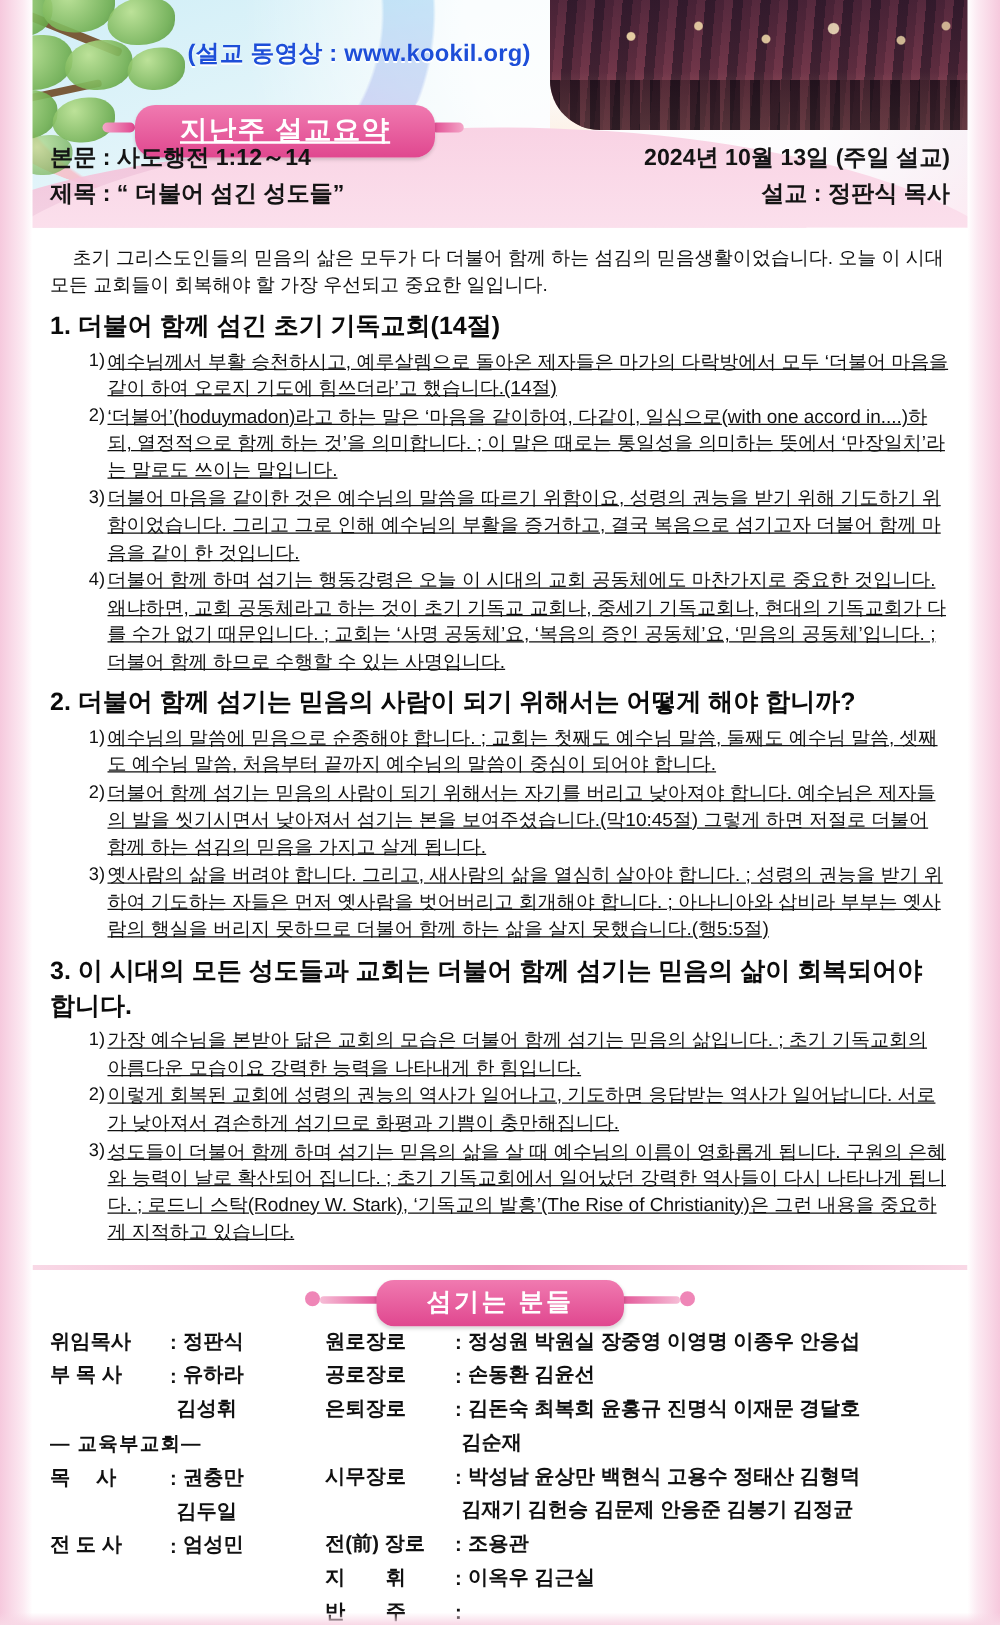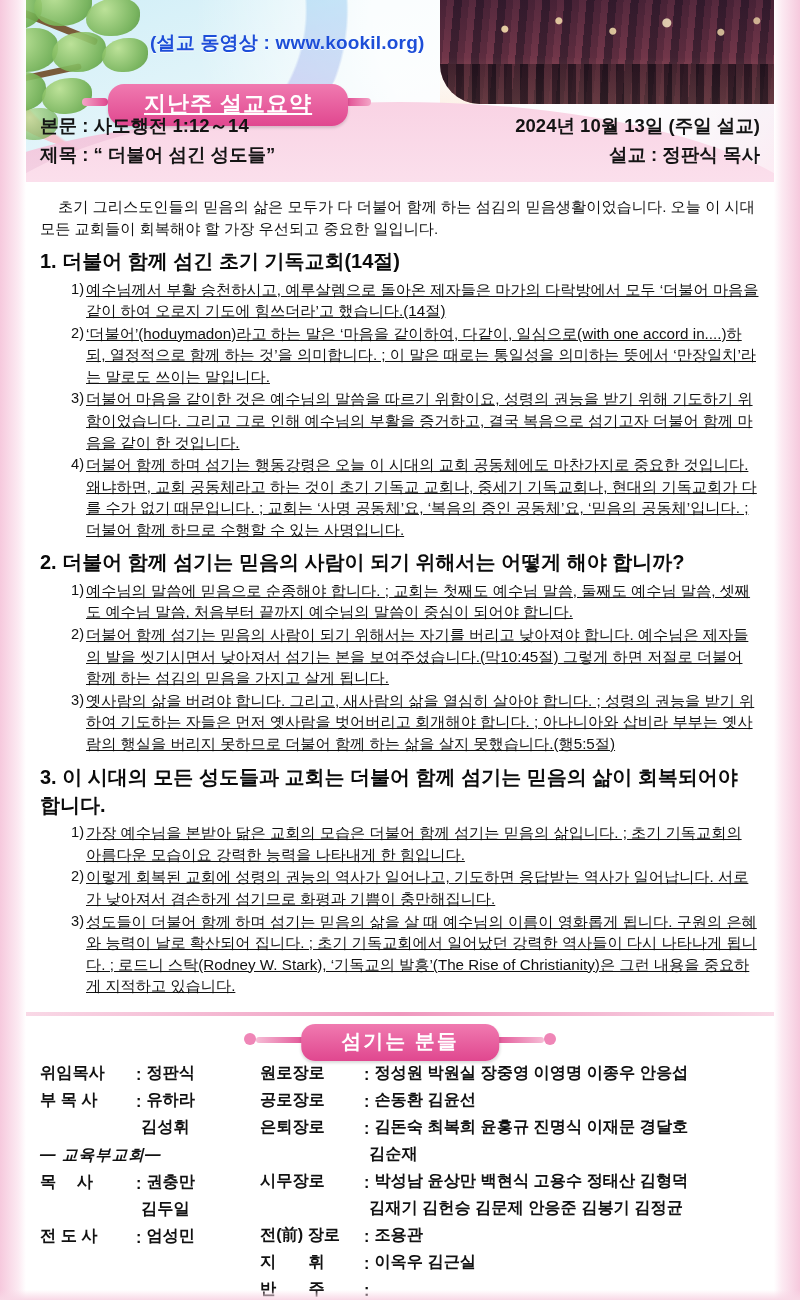--- a/index.html
+++ b/index.html
@@ -194,21 +194,20 @@
     display:inline-block; width:96px; flex:0 0 96px;
     letter-spacing:6px;
   }
   .srow .lbl.tight { letter-spacing:0px; }
   .srow .sep { margin:0 5px 0 0; }
   .srow .val { font-weight:bold; }
   .rrow .lbl { width:104px; flex:0 0 104px; letter-spacing:0; }
   .edu-sep {
     margin:7px 0 5px 0; font-size:15.6px; font-weight:bold;
     letter-spacing:1px;
-    font-style:italic;
   }
   .indent-val { padding-left:101px; }
   .indent-val-r { padding-left:109px; }
   .bottom-fade {
     position:absolute; left:0; right:0; bottom:0; height:10px;
     background:linear-gradient(180deg,rgba(255,255,255,0),#f8d8e6);
     z-index:6;
   }
 </style>
 </head>

